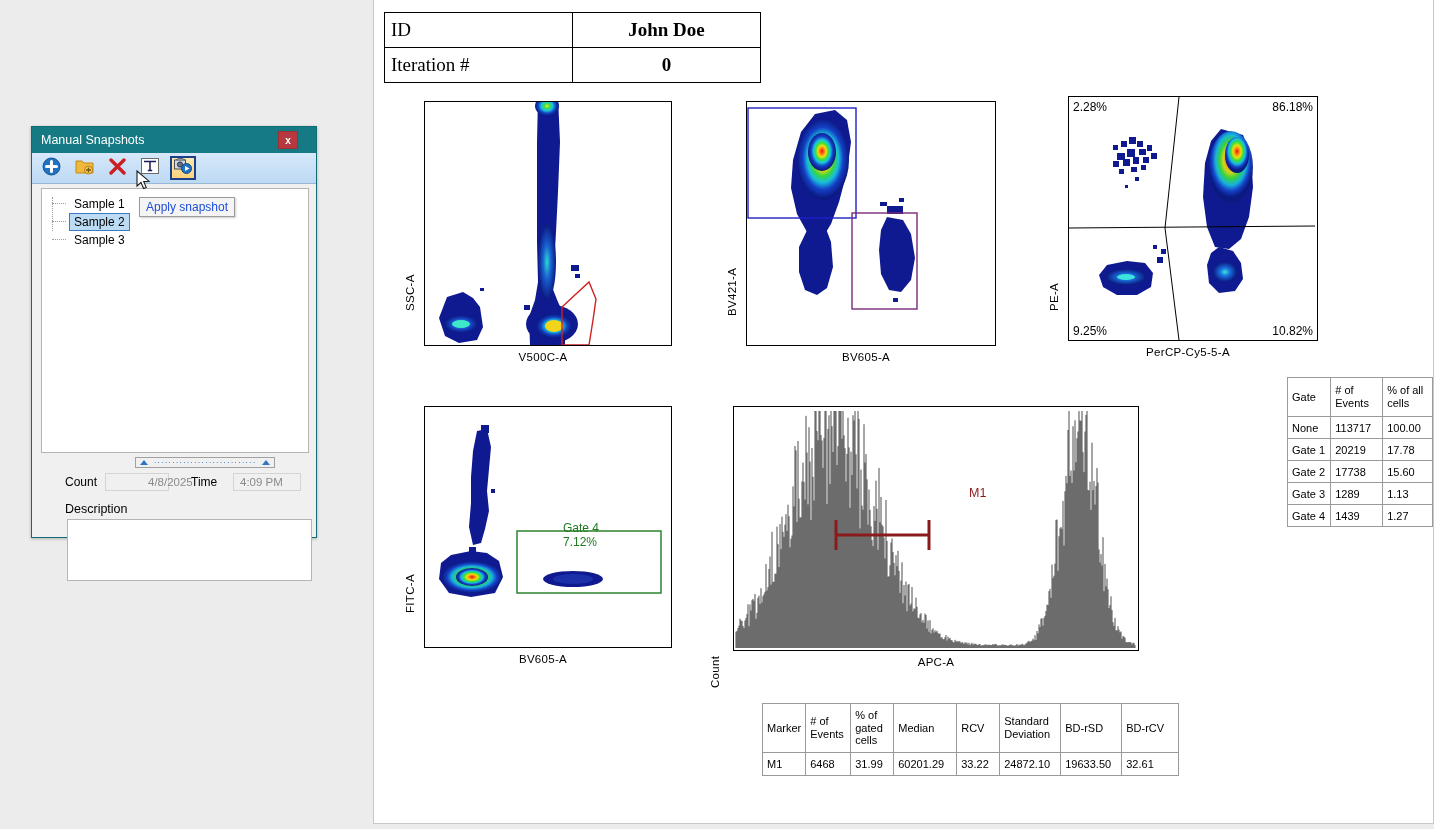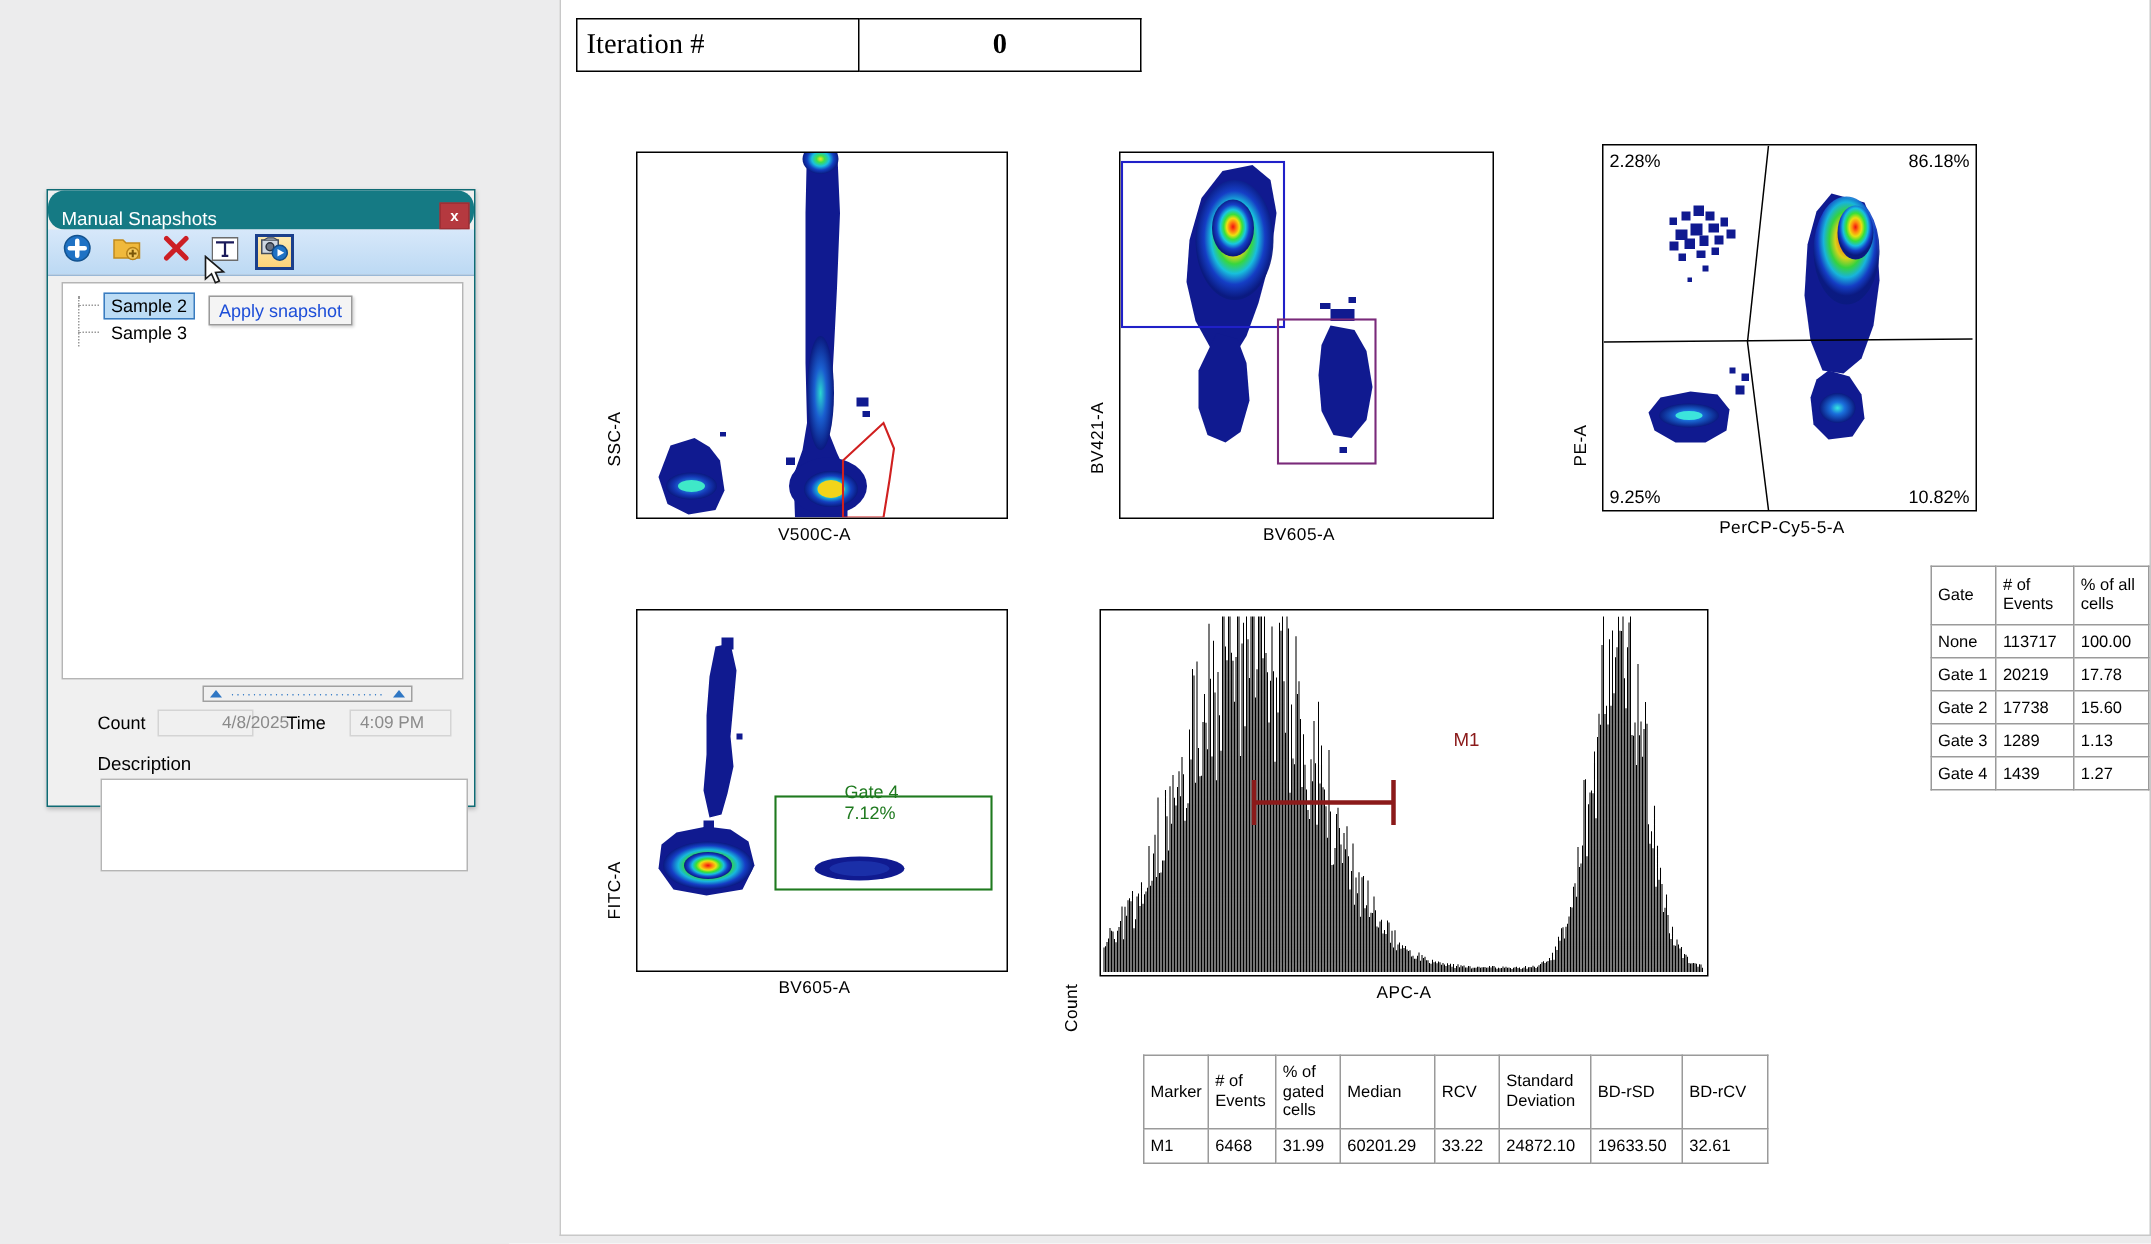--- a/index.html
+++ b/index.html
@@ -63,23 +63,22 @@
   #marker-stats td{height:18px;}
 
   
   #snap-window{
     position:absolute;left:31px;top:126px;width:286px;height:412px;
     background:#f0f0f0;border:1px solid #0f6b74;box-sizing:border-box;
     box-shadow:0 1px 3px rgba(0,0,0,.25);
   }
   #snap-title{
     height:26px;background:#157a84;color:#fff;
-    display:flex;align-items:flex-end;padding:0 3px 0 9px;
+    display:flex;align-items:center;padding:0 18px 0 9px;
     font-size:12.5px;
-    border-radius:11px;
   }
   #snap-title .t{flex:1;}
   #close-btn{
     width:20px;height:18px;background:#b5393f;color:#fff;
     font-size:10px;display:flex;align-items:center;justify-content:center;
     border:1px solid #9e2f35;box-sizing:border-box;font-weight:bold;
   }
   #snap-toolbar{
     height:30px;background:linear-gradient(#d7e8fa,#bcd9f3);
     border-bottom:1px solid #9ab8d6;display:flex;align-items:center;
@@ -123,20 +122,24 @@
   }
   #cursor{position:absolute;left:136px;top:170px;}
 </style>
 </head>
 <body>
 
 <div id="report-panel">
 
   <table id="id-table">
     <tbody>
+        <tr>
+      <td class="lbl">ID</td>
+      <td class="val">John Doe</td>
+    </tr>
     <tr>
       <td class="lbl">Iteration #</td>
       <td class="val">0</td>
     </tr>
   </tbody>
     </table>
 
   <div class="plot" style="left:38px;top:101px;width:250px;">
     <div class="ylabel" style="left:-8px;top:210px;">SSC-A</div>
     <div class="plot-box" style="width:248px;height:245px;margin-left:12px;">
@@ -459,20 +462,24 @@
           <path d="M11 8 L15.5 10.5 L11 13 Z" fill="#fff"></path>
         </svg>
       </span>
     </div>
   </div>
 
   <div id="snap-list">
     <div id="tree-vline"></div>
     <div class="tree-item">
       <div class="tree-dash"></div>
+      <span class="tree-text">Sample 1</span>
+    </div>
+    <div class="tree-item">
+      <div class="tree-dash"></div>
       <span class="tree-text sel">Sample 2</span>
     </div>
     <div class="tree-item">
       <div class="tree-dash"></div>
       <span class="tree-text">Sample 3</span>
     </div>
   </div>
 
   <div id="splitter">
     <div class="tri"></div>

